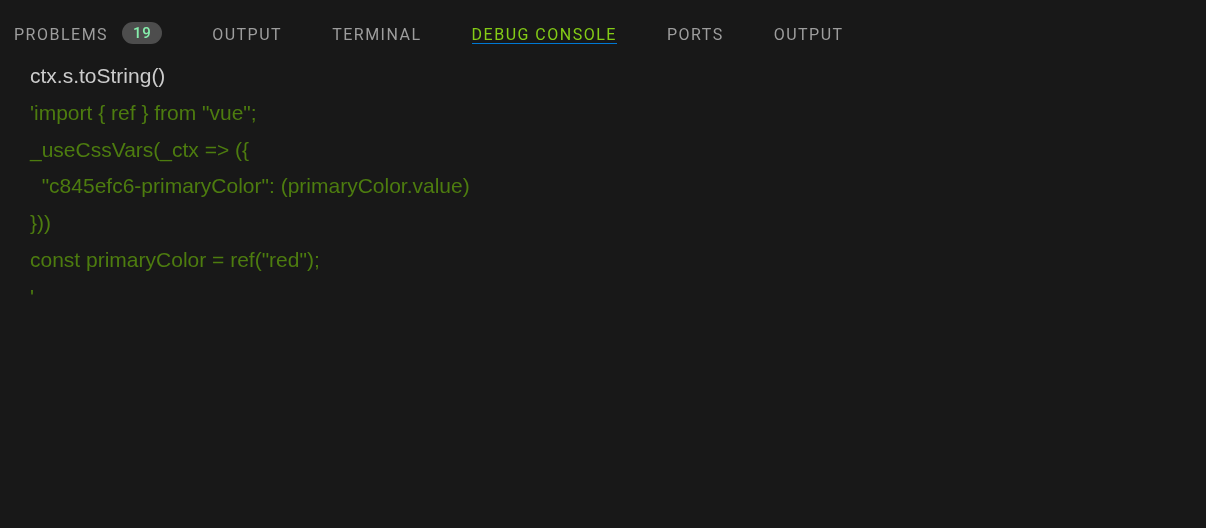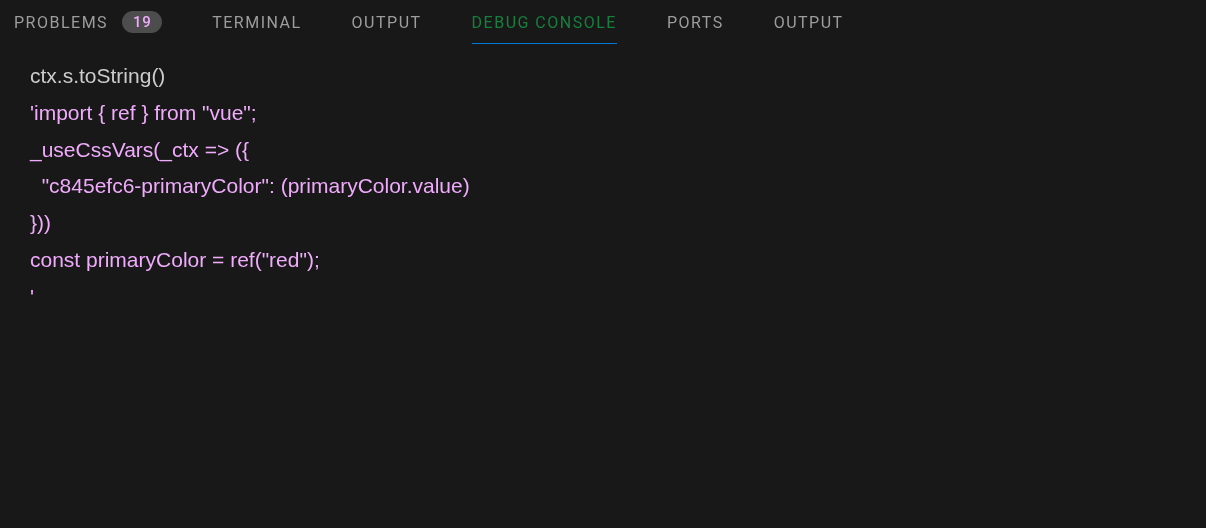--- a/index.html
+++ b/index.html
@@ -16,80 +16,80 @@
     }
     .tabs-bar {
       display: flex;
       align-items: center;
       height: 44px;
       padding: 0 14px;
       gap: 50px;
     }
     .tab {
       display: flex;
-      align-items: center;
+      align-items: flex-end;
       color: #9d9d9d;
       font-size: 16px;
       letter-spacing: 1.5px;
       font-weight: 400;
       cursor: pointer;
       height: 44px;
       position: relative;
     }
     .tab.active {
-      color: #15803d;
+      color: #84cc16;
     }
     .tab.active::after {
       content: "";
       position: absolute;
       bottom: 0;
       left: 0;
       right: 0;
       height: 1px;
       background-color: #0078d4;
     }
     .badge {
       background-color: #4d4d4d;
-      color: #f0abfc;
+      color: #86efac;
       border-radius: 12px;
       padding: 2px 11px;
       font-size: 15px;
       margin-left: 14px;
       letter-spacing: 0.5px;
       font-weight: 500;
     }
     .console-content {
       padding: 14px 30px;
       font-family: Liberation Sans, sans-serif;
       font-size: 21px;
       line-height: 1.75;
     }
     .input-line {
       color: #cccccc;
     }
     .output-block {
-      color: #f0abfc;
+      color: #4d7c0f;
     }
     .output-line {
       white-space: pre;
     }
   </style>
 </head>
 <body>
 
 <div class="tabs-bar">
   <div class="tab">
     <span>PROBLEMS</span>
     <span class="badge">19</span>
   </div>
   <div class="tab">
-    <span>TERMINAL</span>
+    <span>OUTPUT</span>
   </div>
   <div class="tab">
-    <span>OUTPUT</span>
+    <span>TERMINAL</span>
   </div>
   <div class="tab active">
     <span>DEBUG CONSOLE</span>
   </div>
   <div class="tab">
     <span>PORTS</span>
   </div>
   <div class="tab">
     <span>OUTPUT</span>
   </div>

